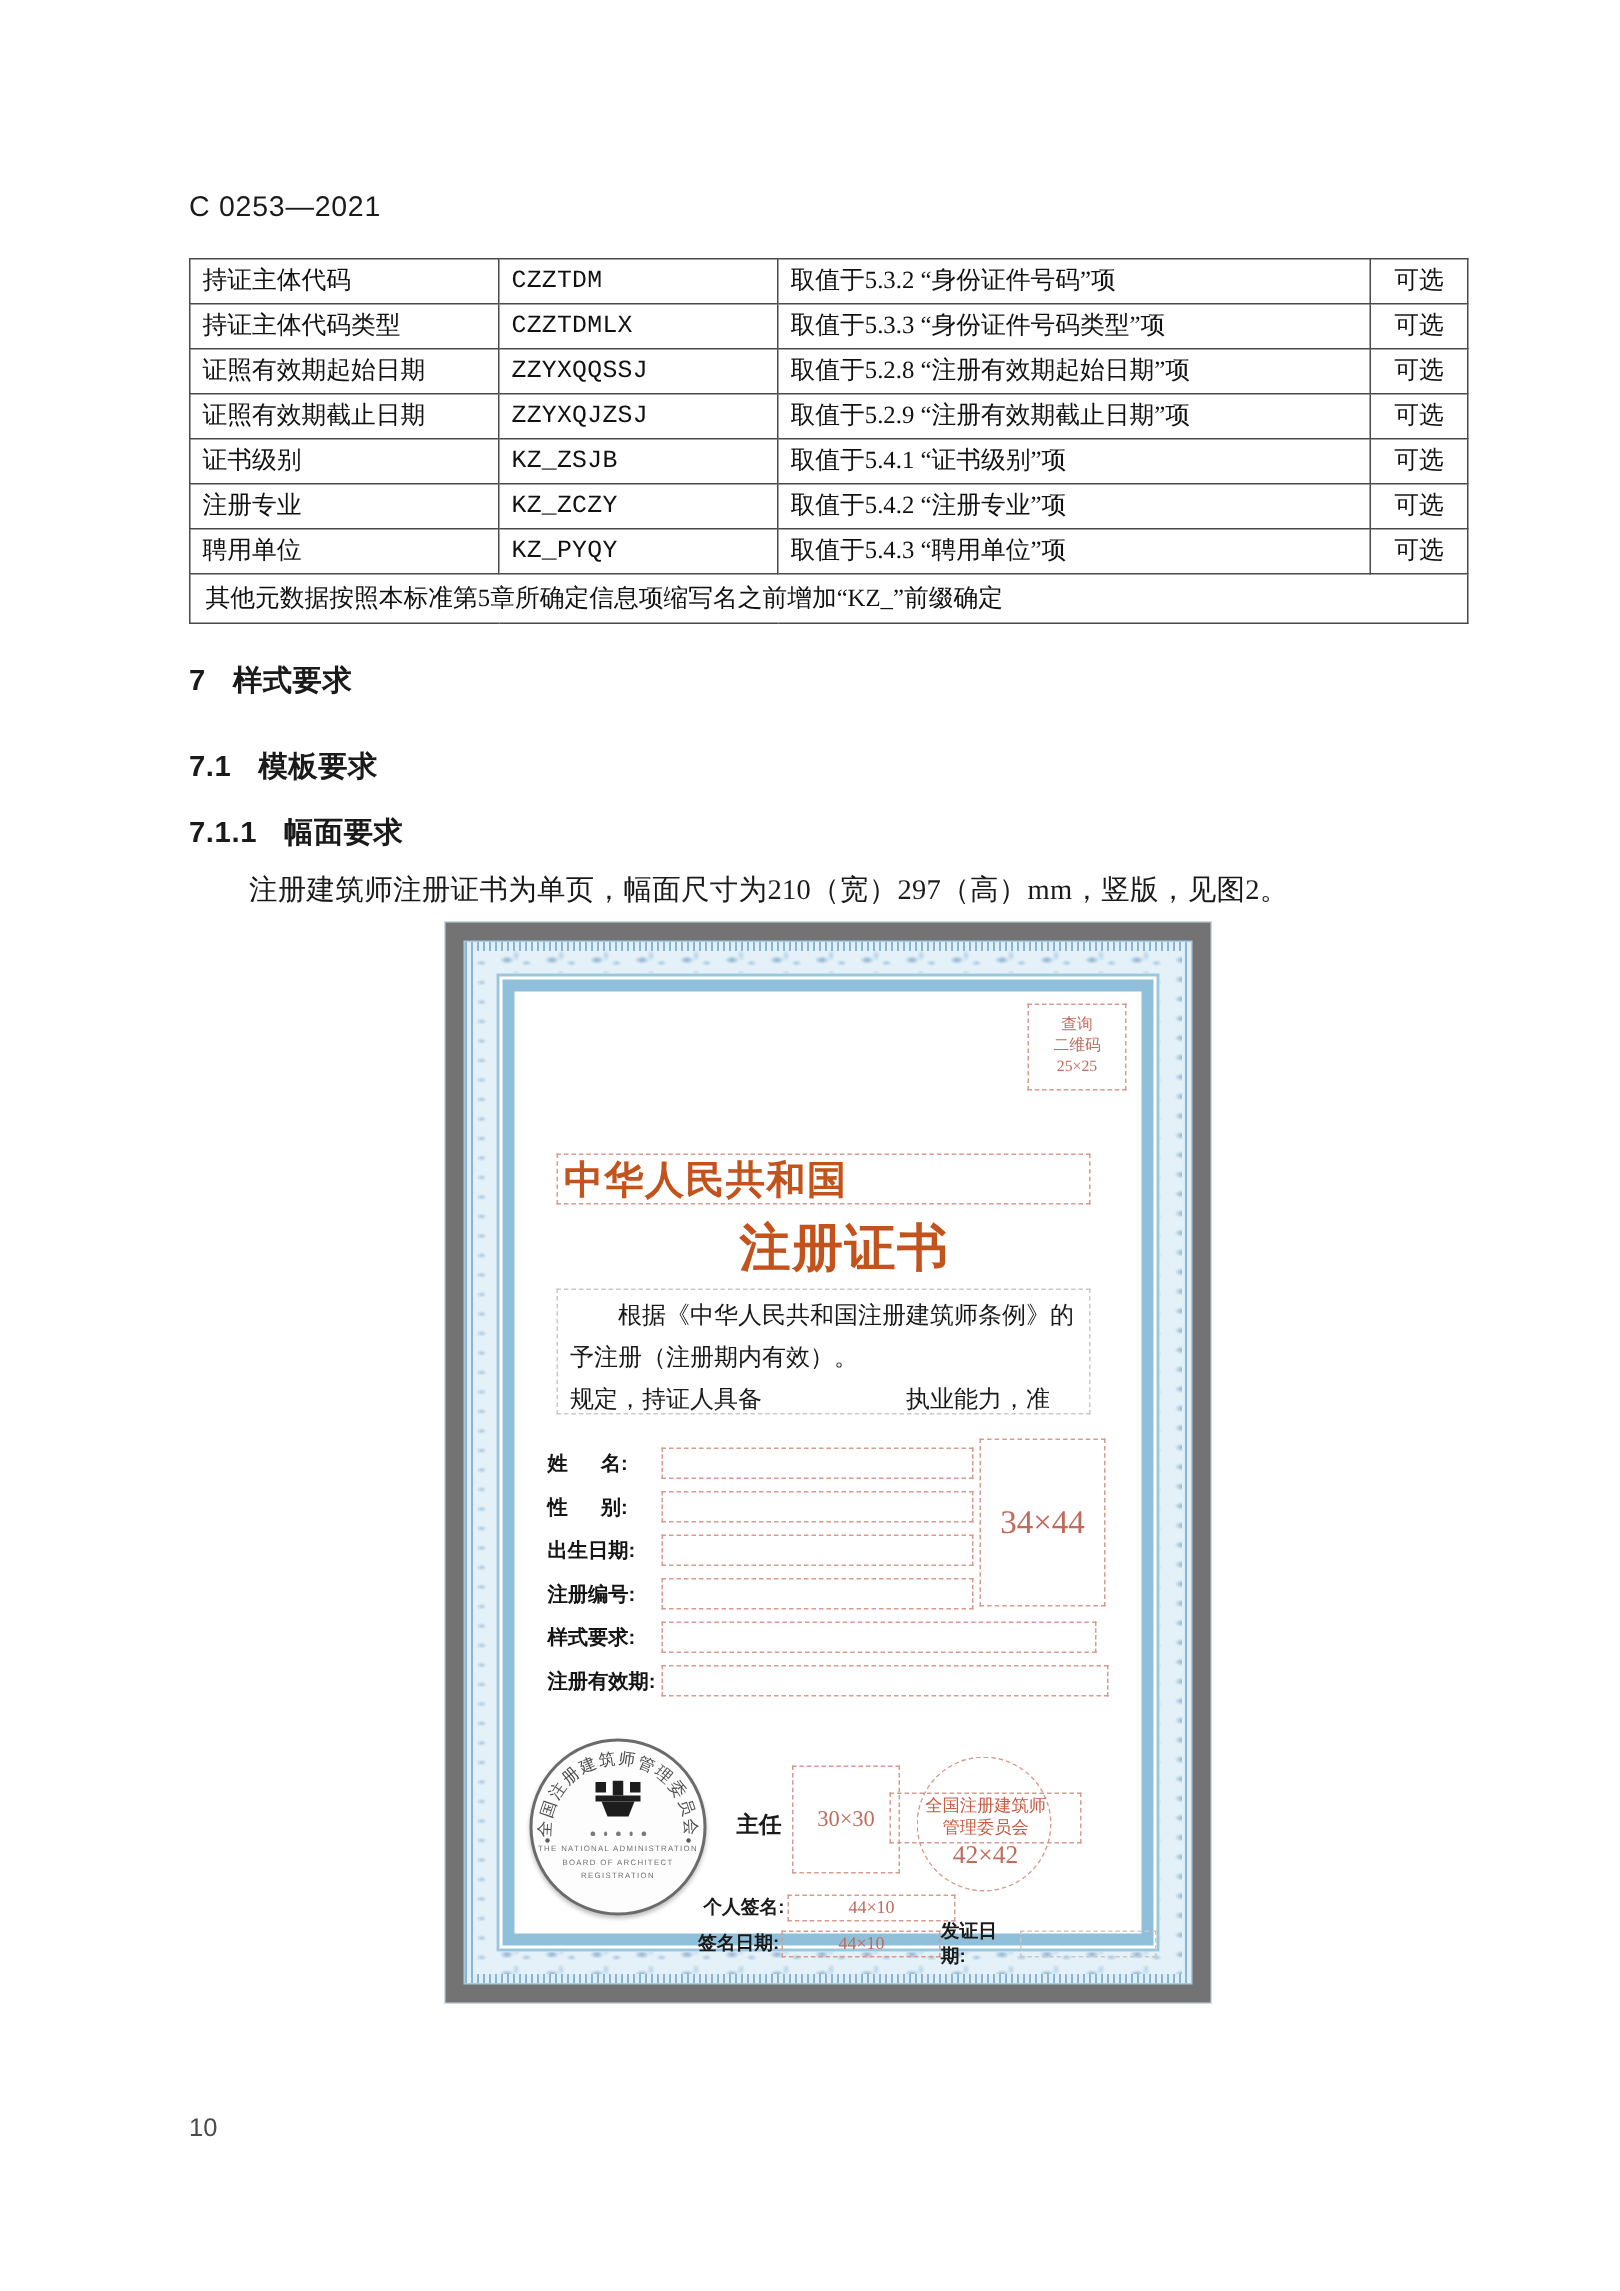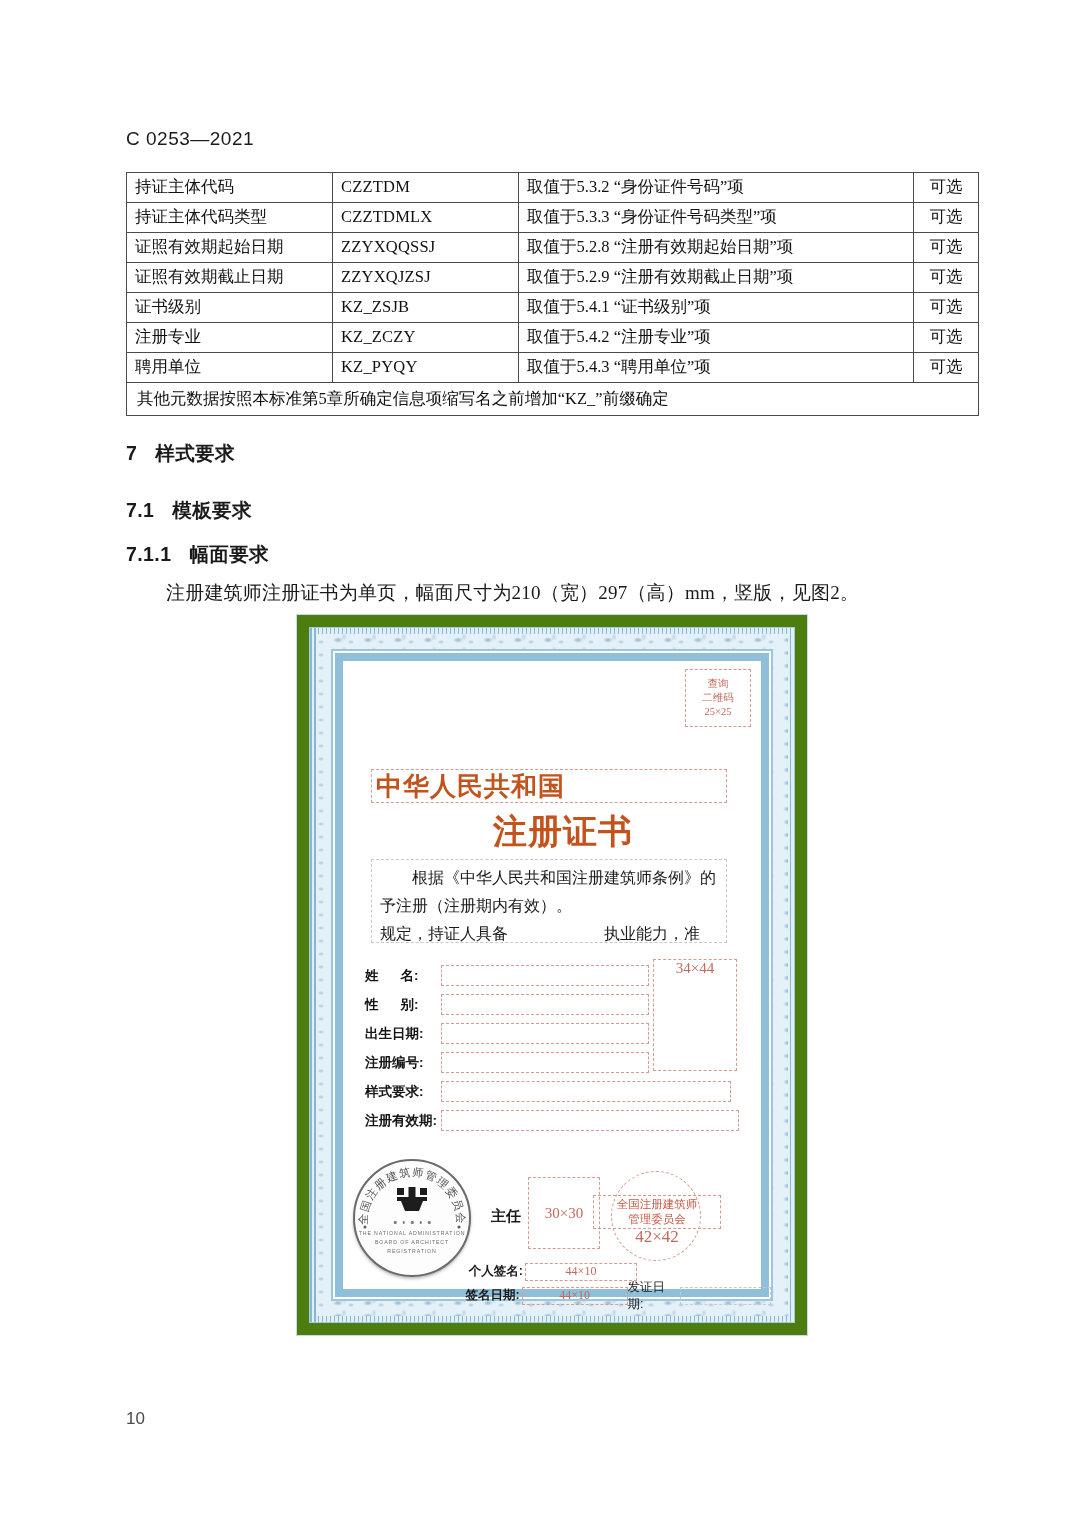--- a/index.html
+++ b/index.html
@@ -49,21 +49,21 @@
     font-size: 16.5px;
     line-height: 1.15;
     vertical-align: middle;
     color: #111;
   }
   .col-name  { width: 206px; }
   .col-abbr  { width: 186px; }
   .col-desc  { width: 395px; }
   .col-opt   { width: 65px; text-align: center; }
   .abbr-cell {
-    font-family: Liberation Serif, serif;
+    font-family: Liberation Mono, monospace;
     font-size: 15.5px;
     letter-spacing: 0.2px;
   }
   .note-row td {
     text-align: left;
     padding-left: 10px;
     height: 32px;
   }
 
   
@@ -93,21 +93,21 @@
     position: absolute;
     left: 296px;
     top: 614px;
     width: 512px;
     height: 722px;
   }
   
   .cert-outer {
     position: absolute;
     inset: 0;
-    background: #4d7c0f;
+    background: #737373;
     border: 1px solid #c9d9e6;
     box-sizing: border-box;
     padding: 12px;
   }
   
   .cert-band {
     position: absolute;
     left: 12px; top: 12px; right: 12px; bottom: 12px;
     box-sizing: border-box;
     background:
@@ -224,23 +224,23 @@
   .flabel .sp { display: inline-block; width: 22px; }
   .fbox { height: 21px; }
   .fbox.short { width: 208px; }
   .fbox.wide  { width: 290px; }
   .fbox.widest{ width: 298px; }
 
   .photo-box {
     position: absolute;
     left: 310px; top: 298px;
     width: 84px; height: 112px;
-    display: flex; justify-content: center;
+    display: flex; align-items: center; justify-content: center;
     color: #c06a5c;
-    font-size: 15px;
+    font-size: 22px;
     font-family: "Liberation Serif", serif;
   }
 
   
   .seal {
     position: absolute;
     left: 10px; top: 498px;
     width: 118px; height: 118px;
   }
   .seal-ring {
@@ -336,21 +336,21 @@
     padding-right: 2px;
   }
   .sbox {
     width: 112px; height: 18px;
     display: flex; align-items: center; justify-content: center;
     color: #c06a5c; font-size: 12px;
   }
   .slabel2 {
     margin-left: 0;
     font-family: "Liberation Sans", sans-serif;
-    font-weight: normal;
+    font-weight: bold;
     font-size: 12.5px;
   }
   .sbox2 { width: 96px; height: 18px; margin-left: 2px; }
 
   .fig-caption {
     position: absolute;
     left: 0; right: 0;
     top: 1352px;
     text-align: center;
     font-family: "Liberation Sans", sans-serif;

